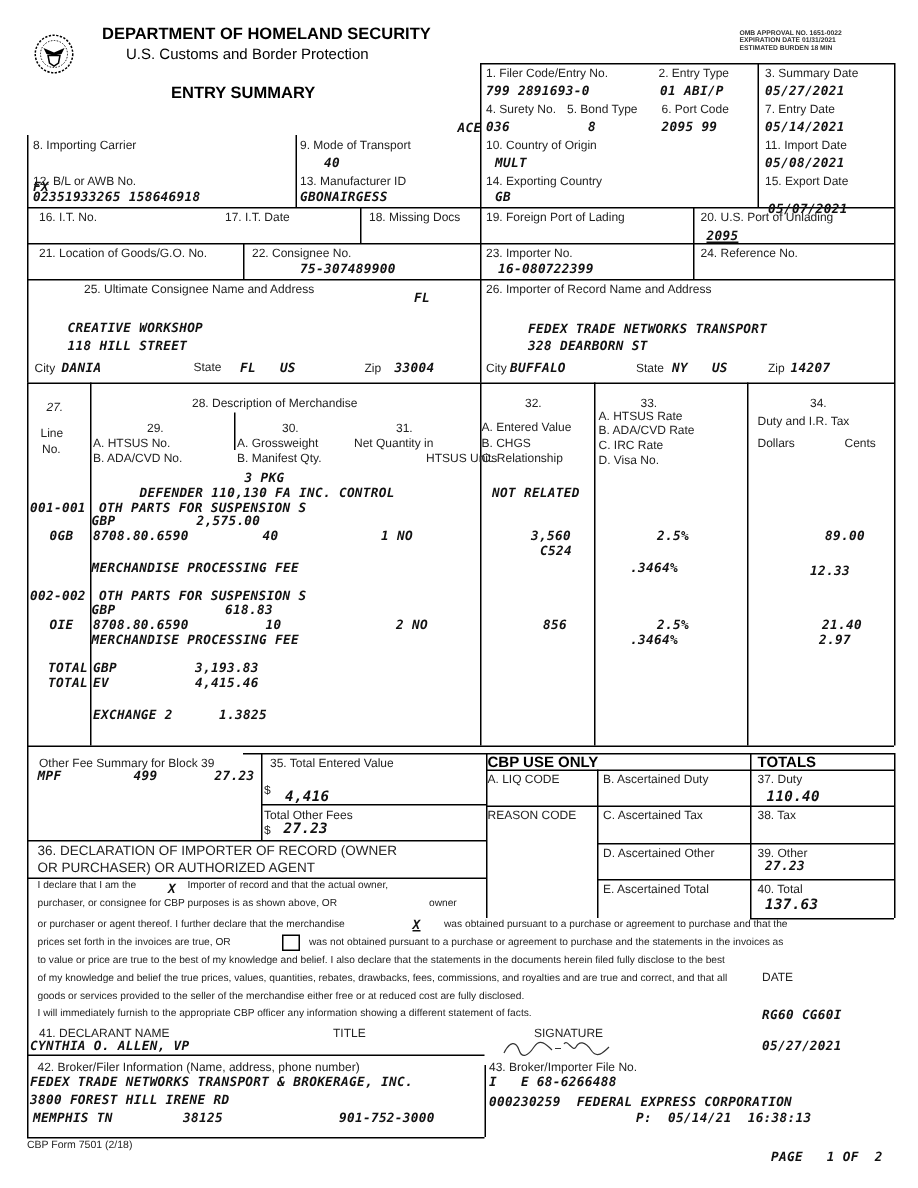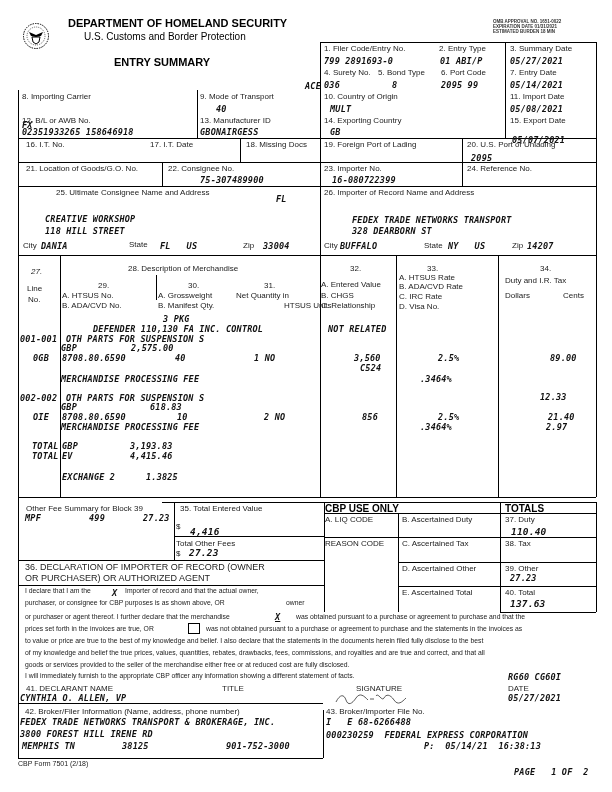--- a/index.html
+++ b/index.html
@@ -192,21 +192,21 @@
 <div class="abs val" style="left:62px;top:354px;">8708.80.6590</div>
 <div class="abs val" style="left:175px;top:354px;">40</div>
 <div class="abs val" style="left:254px;top:354px;">1 NO</div>
 <div class="abs val" style="left:328px;top:325px;">NOT RELATED</div>
 <div class="abs val" style="left:354px;top:354px;font-style:italic;">3,560</div>
 <div class="abs val" style="left:360px;top:364px;">C524</div>
 <div class="abs val" style="left:438px;top:354px;">2.5%</div>
 <div class="abs val" style="left:550px;top:354px;">89.00</div>
 <div class="abs val" style="left:61px;top:375px;">MERCHANDISE PROCESSING FEE</div>
 <div class="abs val" style="left:420px;top:375px;">.3464%</div>
-<div class="abs val" style="left:540px;top:393px;">12.33</div>
+<div class="abs val" style="left:540px;top:377px;">12.33</div>
 
 <div class="abs val" style="left:20px;top:394px;">002-002</div>
 <div class="abs val" style="left:66px;top:394px;">OTH PARTS FOR SUSPENSION S</div>
 <div class="abs val" style="left:61px;top:403px;">GBP</div>
 <div class="abs val" style="left:150px;top:403px;">618.83</div>
 <div class="abs val" style="left:33px;top:413px;">OIE</div>
 <div class="abs val" style="left:62px;top:413px;">8708.80.6590</div>
 <div class="abs val" style="left:177px;top:413px;">10</div>
 <div class="abs val" style="left:264px;top:413px;">2 NO</div>
 <div class="abs val" style="left:362px;top:413px;">856</div>
@@ -273,21 +273,21 @@
 
 <div class="abs lbl" style="left:26px;top:685px;">41. DECLARANT NAME</div>
 <div class="abs val" style="left:20px;top:694px;">CYNTHIA O. ALLEN, VP</div>
 <div class="abs lbl" style="left:222px;top:685px;">TITLE</div>
 <div class="abs lbl" style="left:356px;top:685px;">SIGNATURE</div>
 <div class="abs" style="left:334px;top:690px;width:80px;height:16px;">
   <svg width="80" height="16" viewBox="0 0 80 16">
     <path d="M2 12 C6 4, 10 4, 12 10 S18 14, 22 8 S30 6, 34 10 M36 9 L40 9 M42 6 C44 2, 48 12, 50 8 S56 4, 60 10 S68 12, 72 8" fill="none" stroke="#333" stroke-width="0.8"></path>
   </svg>
 </div>
-<div class="abs lbl" style="left:508px;top:685px;">DATE</div>
+<div class="abs lbl" style="left:508px;top:648px;">DATE</div>
 <div class="abs val" style="left:508px;top:694px;">05/27/2021</div>
 
 <div class="abs lbl" style="left:25px;top:708px;">42. Broker/Filer Information (Name, address, phone number)</div>
 <div class="abs val" style="left:20px;top:718px;">FEDEX TRADE NETWORKS TRANSPORT &amp; BROKERAGE, INC.</div>
 <div class="abs val" style="left:20px;top:730px;">3800 FOREST HILL IRENE RD</div>
 <div class="abs val" style="left:22px;top:742px;">MEMPHIS TN</div>
 <div class="abs val" style="left:122px;top:742px;">38125</div>
 <div class="abs val" style="left:226px;top:742px;">901-752-3000</div>
 <div class="abs lbl" style="left:326px;top:708px;">43. Broker/Importer File No.</div>
 <div class="abs val" style="left:326px;top:718px;white-space:pre;">I   E 68-6266488</div>

